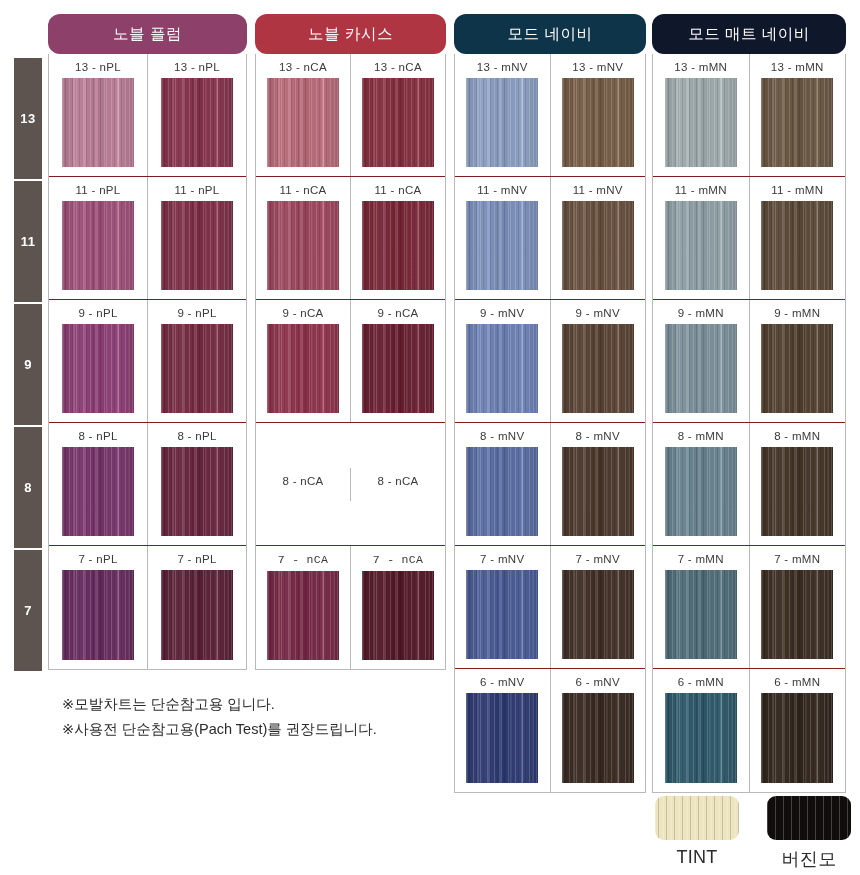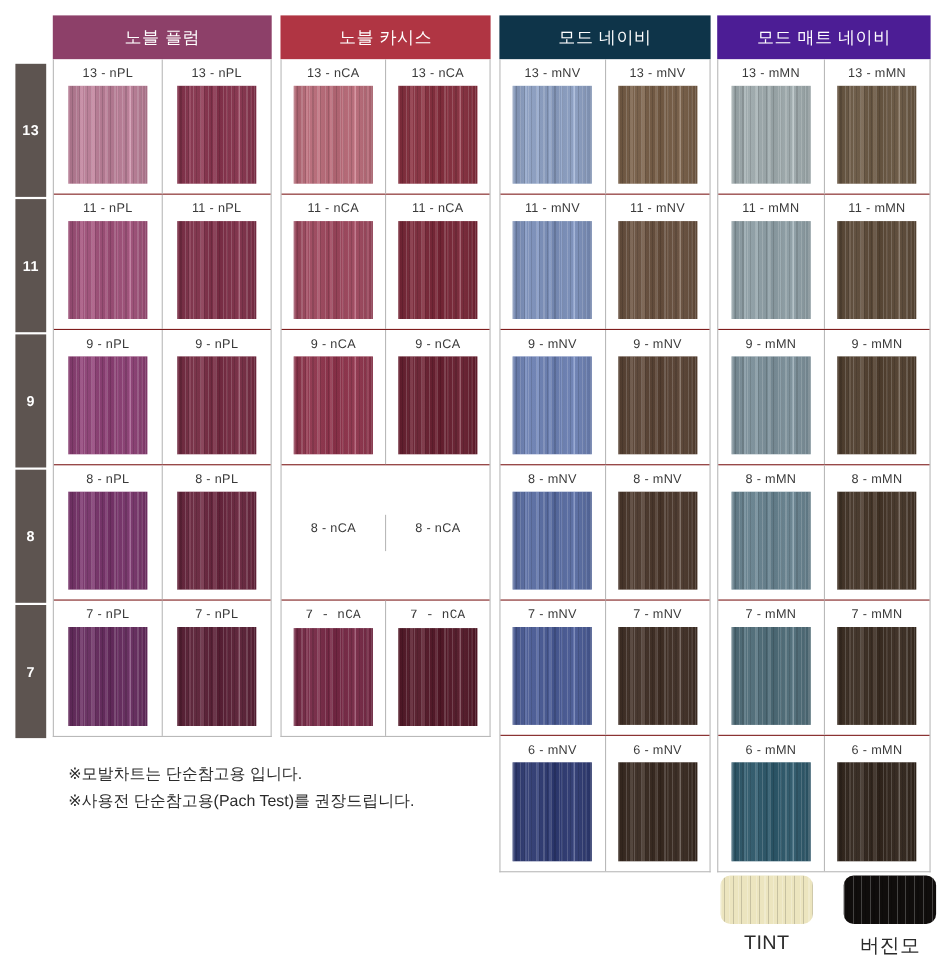--- a/index.html
+++ b/index.html
@@ -49,20 +49,21 @@
   }
   .group-header {
     height: 40px;
     display: flex;
     align-items: center;
     justify-content: center;
     color: #ffffff;
     font-size: 15.5px;
     letter-spacing: 0.5px;
     box-sizing: border-box;
+    border-radius: 12px;
   }
   .group-body {
     border: 1px solid #b9b9b9;
     border-top: none;
     box-sizing: border-box;
     background: #ffffff;
   }
   .group-row {
     display: flex;
     border-bottom: 1px solid #7f1d1d;
@@ -384,21 +385,21 @@
             <div class="swatch" style="background: rgb(47, 60, 120); margin-bottom: 9px;"></div>
           </div>
           <div class="cell">
             <div class="cell-label">6 - mNV</div>
             <div class="swatch" style="background: rgb(58, 42, 32); margin-bottom: 9px;"></div>
           </div>
         </div>
       </div>
     </div>
     <div class="group" style="left: 652px; width: 194px;">
-      <div class="group-header" style="background: #4c1d95;">모드 매트 네이비</div>
+      <div class="group-header" style="background: #0f172a;">모드 매트 네이비</div>
       <div class="group-body">
         <div class="group-row" style="height: 123px;">
           <div class="cell">
             <div class="cell-label">13 - mMN</div>
             <div class="swatch" style="background: rgb(168, 181, 184); margin-bottom: 9px;"></div>
           </div>
           <div class="cell">
             <div class="cell-label">13 - mMN</div>
             <div class="swatch" style="background: rgb(111, 91, 69); margin-bottom: 9px;"></div>
           </div>

